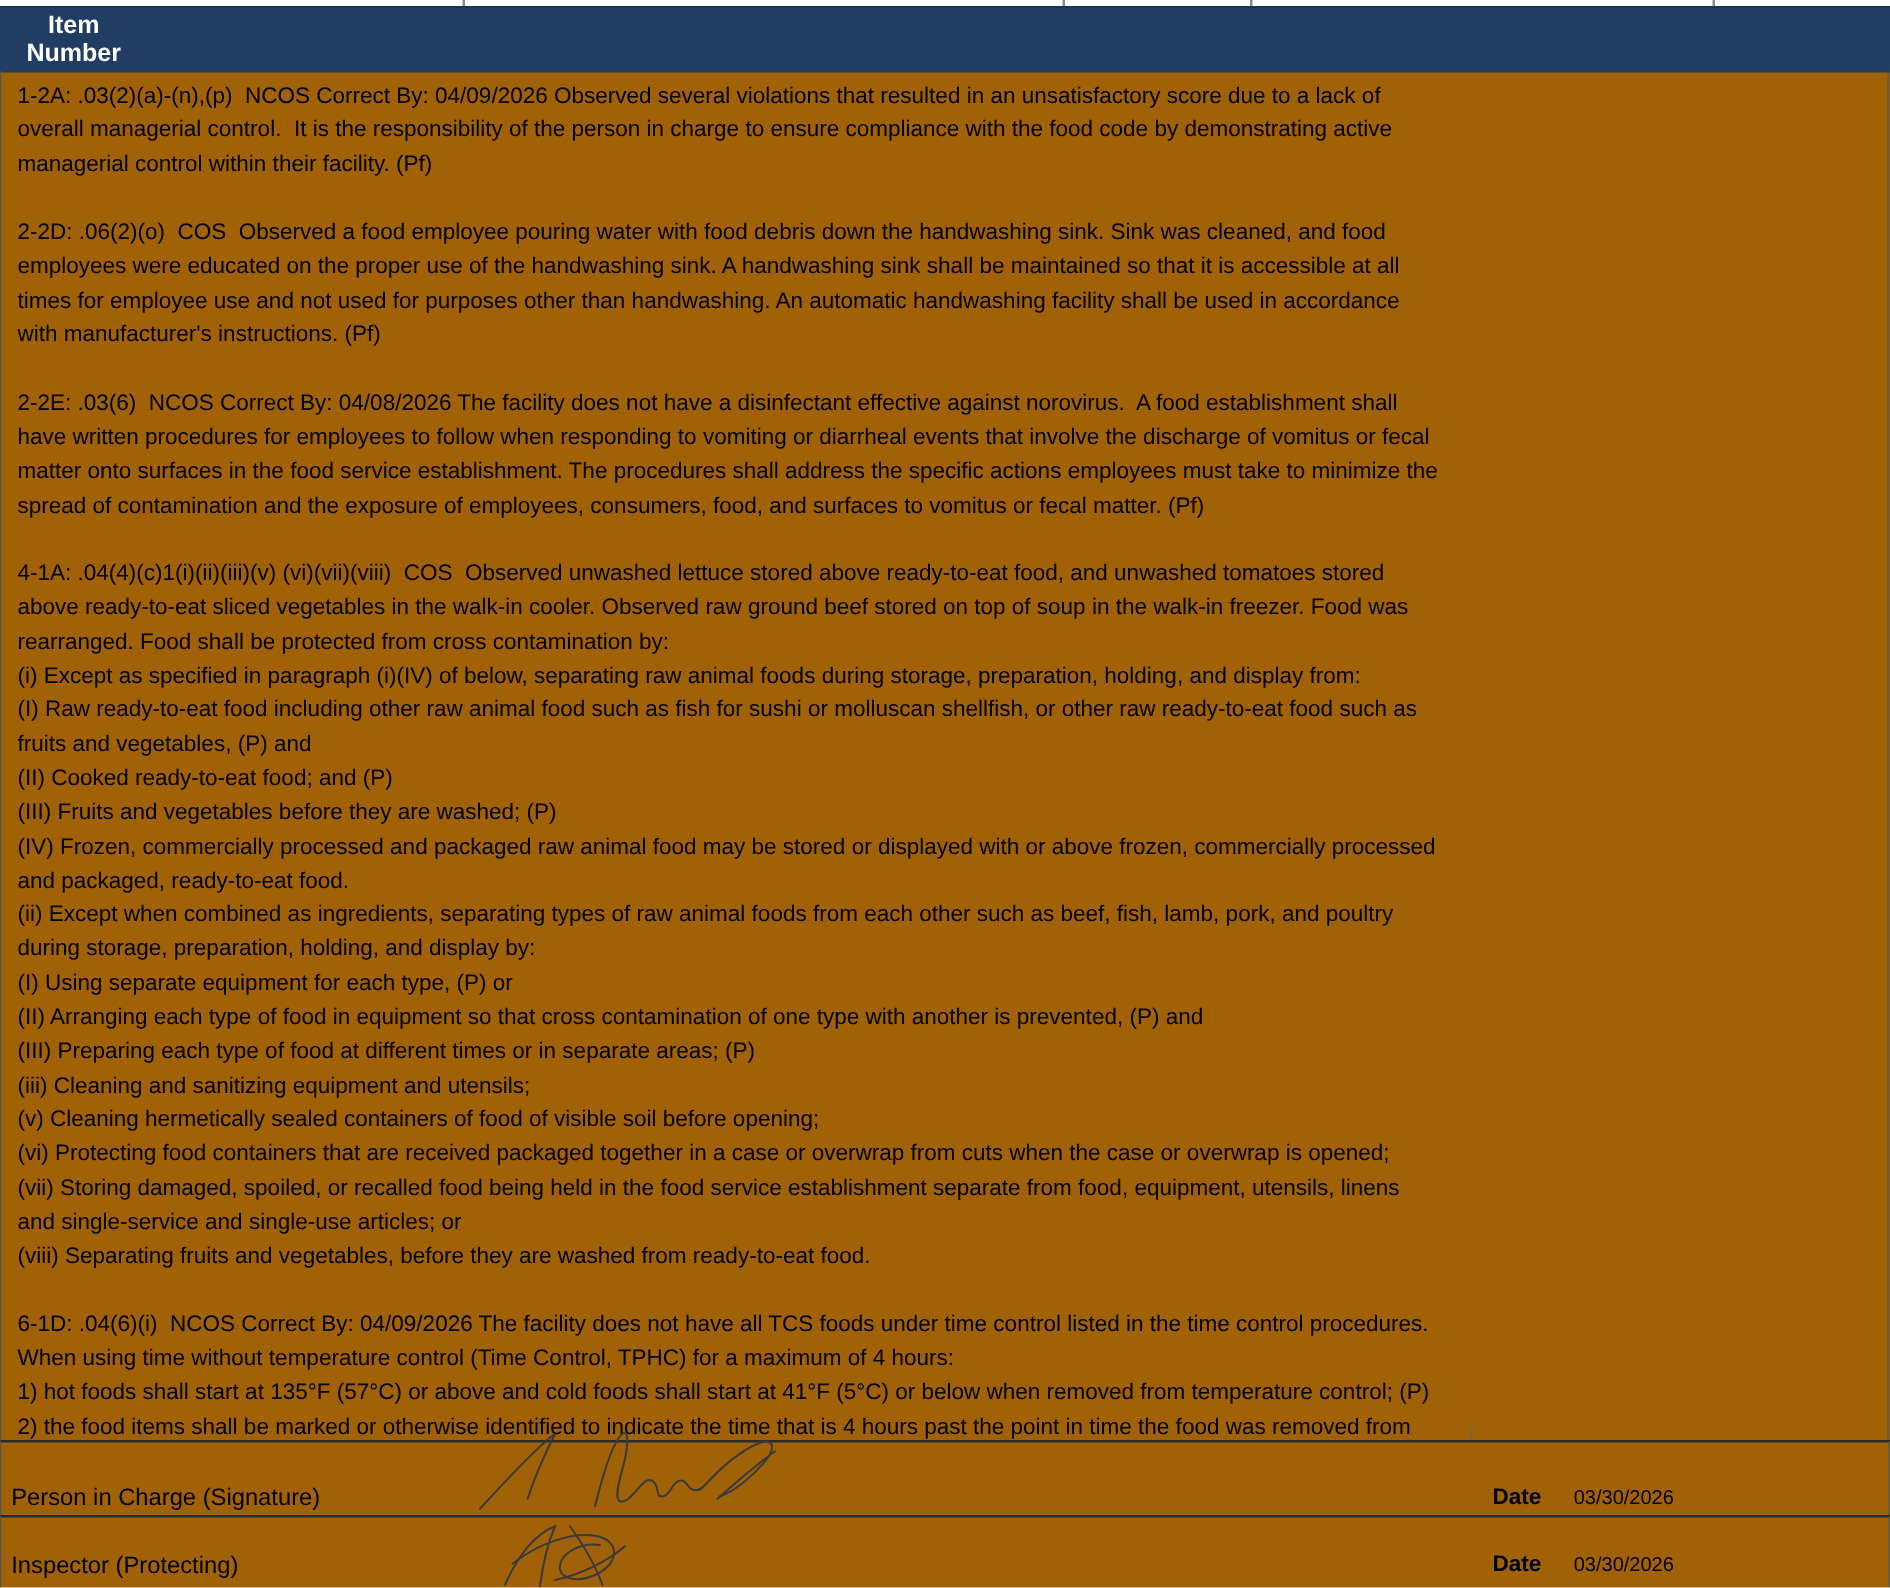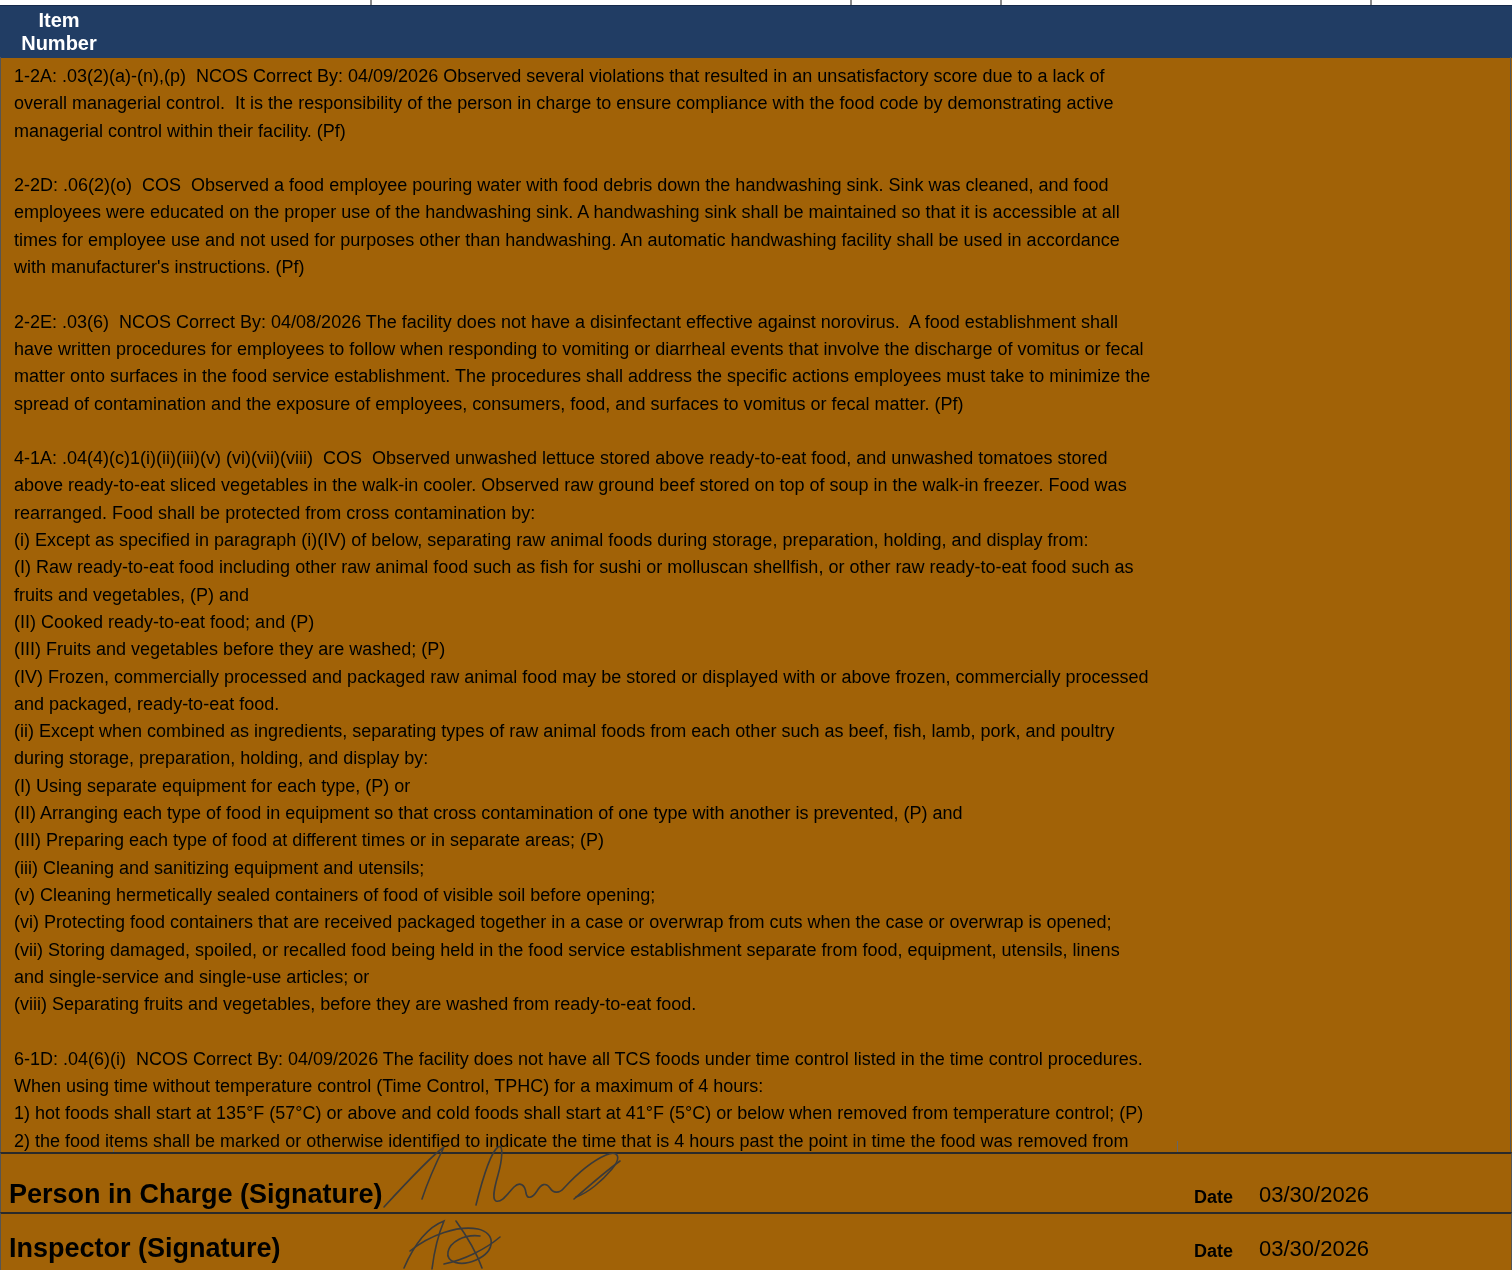--- a/index.html
+++ b/index.html
@@ -42,29 +42,29 @@
   .sig-row{
     position:absolute;left:0;width:1510px;
     border-left:1px solid #555;border-right:1px solid #555;
     border-top:2px solid #2a2a2a;
     background:transparent;
   }
   #sig-row-pic{top:1152px;height:60px;}
   #sig-row-inspector{top:1212px;height:58px;}
   .sig-label{
     position:absolute;left:8px;bottom:4px;
-    font-weight:bold;font-size:27px;white-space:nowrap;
+    font-weight:normal;font-size:19px;white-space:nowrap;
   }
   .date-label{
     position:absolute;left:1193px;bottom:6px;
     font-weight:bold;font-size:18px;
   }
   .date-value{
     position:absolute;left:1258px;bottom:6px;
-    font-size:22px;
+    font-size:16px;
   }
   #sig-row-inspector .sig-label{bottom:8px;}
   #sig-row-inspector .date-label{bottom:10px;}
   #sig-row-inspector .date-value{bottom:10px;}
 
   .sig-svg{position:absolute;pointer-events:none;}
   #pic-signature{left:378px;top:1141px;}
   #inspector-signature{left:400px;top:1219px;}
   .border-tick{position:absolute;width:1px;background:#666;}
 </style>
@@ -127,21 +127,21 @@
   <div class="border-tick" style="left:113px;top:1145px;height:7px;"></div>
   <div class="border-tick" style="left:1177px;top:1141px;height:11px;"></div>
 
   <div class="sig-row" id="sig-row-pic">
     <div class="sig-label">Person in Charge (Signature)</div>
     <div class="date-label">Date</div>
     <div class="date-value">03/30/2026</div>
   </div>
 
   <div class="sig-row" id="sig-row-inspector">
-    <div class="sig-label">Inspector (Signature)</div>
+    <div class="sig-label">Inspector (Protecting)</div>
     <div class="date-label">Date</div>
     <div class="date-value">03/30/2026</div>
   </div>
 
   <svg id="pic-signature" class="sig-svg" width="252" height="74" viewBox="0 0 252 74">
     <g fill="none" stroke="#3a3a3a" stroke-width="1.6" stroke-linecap="round">
       <path d="M6,66 C28,42 52,16 66,6 C58,22 50,40 44,58"></path>
       <path d="M98,64 C104,40 112,12 120,6 C126,2 124,20 120,34 C116,48 114,58 118,60 C124,62 130,52 136,46 C142,40 147,44 148,52 C149,58 154,58 159,50 C163,43 168,41 172,47 C175,52 181,53 186,47 C198,34 214,20 228,14 C240,9 244,16 234,28 C224,40 210,52 198,56"></path>
       <path d="M196,58 C212,44 228,30 242,20"></path>
     </g>

